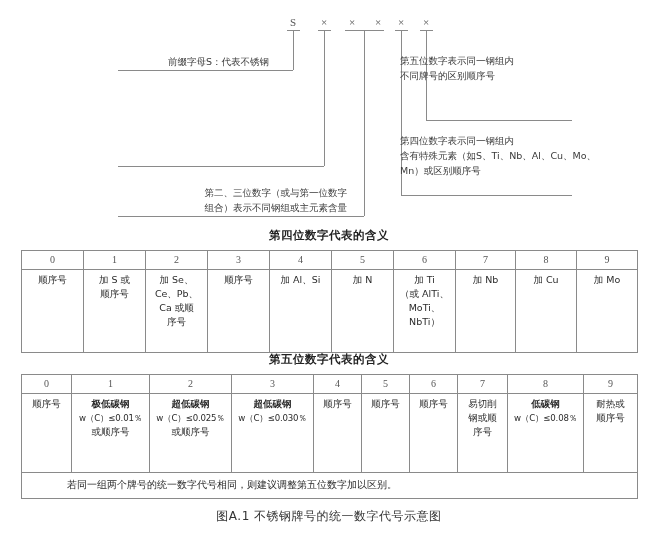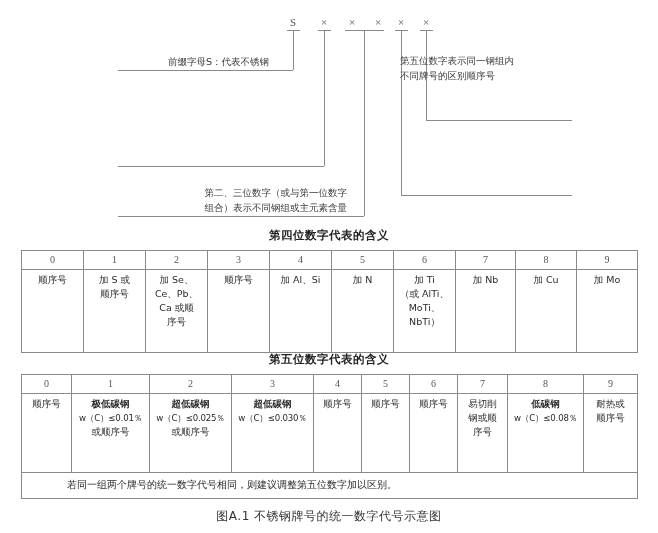--- a/index.html
+++ b/index.html
@@ -148,20 +148,23 @@
 
   <div class="callout" style="left:122px; top:54px; width:200px;margin-left:46px;">前缀字母S：代表不锈钢</div>
 
 
   <div class="callout" style="left:122px; top:185px; width:225px;text-align:right;">第二、三位数字（或与第一位数字
 组合）表示不同钢组或主元素含量</div>
 
   <div class="callout" style="left:400px; top:53px; width:230px;">第五位数字表示同一钢组内
 不同牌号的区别顺序号</div>
 
+  <div class="callout" style="left:400px; top:133px; width:240px;">第四位数字表示同一钢组内
+含有特殊元素（如S、Ti、Nb、Al、Cu、Mo、
+Mn）或区别顺序号</div>
 </div>
 
 <div id="t1-title" class="table-title">第四位数字代表的含义</div>
 
 <div id="t1-wrap">
   <table class="grid" id="table-fourth" width="616">
     <colgroup>
       <col style="width:62px">
         <col style="width:62px">
         <col style="width:62px">

